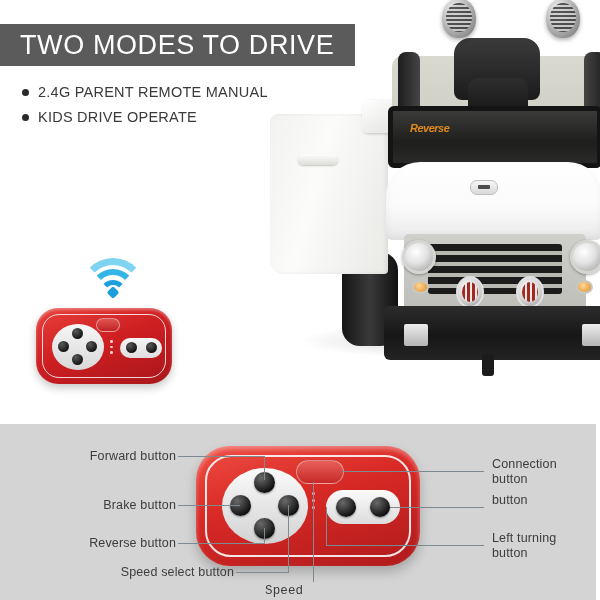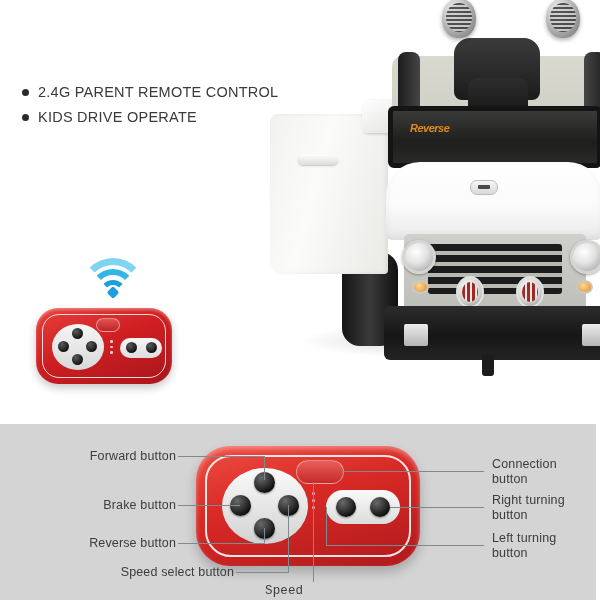--- a/index.html
+++ b/index.html
@@ -315,25 +315,28 @@
     <div class="v-turn v-turn-l"></div>
     <div class="v-turn v-turn-r"></div>
     <div class="v-foglight v-fog-l"></div>
     <div class="v-foglight v-fog-r"></div>
     <div class="v-bumper"></div>
     <div class="v-bumper-plate v-bp-l"></div>
     <div class="v-bumper-plate v-bp-r"></div>
     <div class="v-tow"></div>
   </div>
 
+  <div id="title-banner">
+    <div id="title-text">TWO MODES TO DRIVE</div>
+  </div>
 
   <div id="bullet-list">
     <div class="bullet-row">
       <span class="bullet-dot"></span>
-      <span class="bullet-label">2.4G PARENT REMOTE CONTROL</span>
+      <span class="bullet-label">2.4G PARENT REMOTE MANUAL</span>
     </div>
     <div class="bullet-row">
       <span class="bullet-dot"></span>
       <span class="bullet-label">KIDS DRIVE OPERATE</span>
     </div>
   </div>
 
   <div id="small-remote-group">
     <div id="wifi-icon">
       <span class="wifi-arc wifi-a1"></span>
@@ -410,21 +413,20 @@
   <div class="callout left" style="left:50px;top:141px;width:184px;">Speed select button</div>
 
   <div class="callout" style="left:265px;top:160px;width:110px;text-align:left;font-family:Liberation Mono, monospace;">Speed indicator</div>
 
   <div class="callout right" style="left:492px;top:33px;width:106px;">
     <div>Connection</div>
     <div>button</div>
   </div>
 
   <div class="callout right" style="left:492px;top:69px;width:106px;">
-    <div>Right turning</div>
     <div>button</div>
   </div>
 
   <div class="callout right" style="left:492px;top:107px;width:106px;">
     <div>Left turning</div>
     <div>button</div>
   </div>
 </div>
 
 </body></html>

